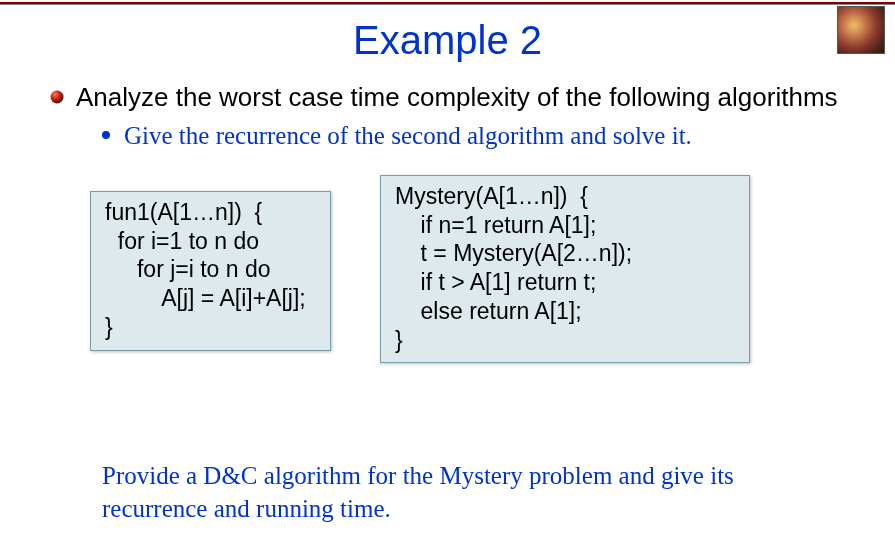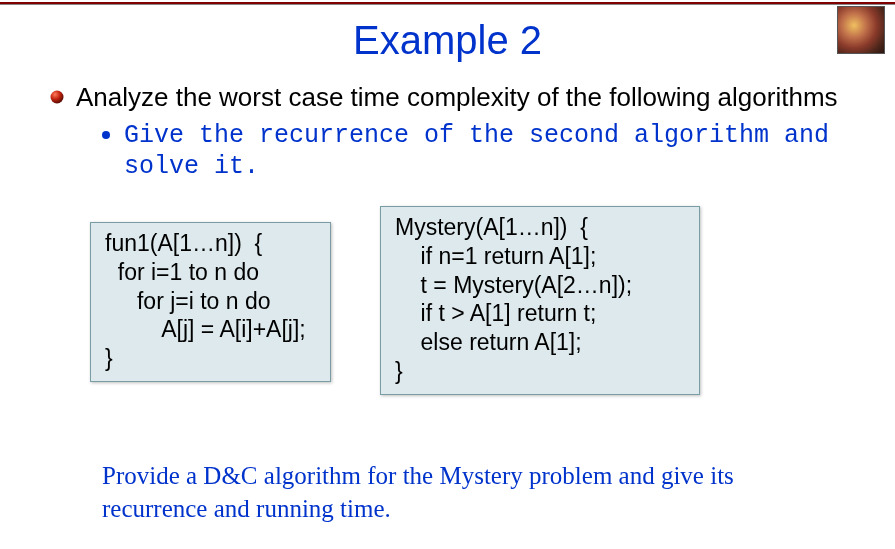--- a/index.html
+++ b/index.html
@@ -74,21 +74,21 @@
     .disc {
       width: 8px;
       height: 8px;
       border-radius: 50%;
       background: #0033cc;
       margin-top: 11px;
       margin-right: 14px;
       flex-shrink: 0;
     }
     .sub-text {
-      font-family: Liberation Mono, monospace;
+      font-family: Liberation Serif, serif;
       font-size: 25px;
       color: #0033cc;
       line-height: 1.25;
     }
     .code-area {
       position: relative;
       margin-top: 24px;
       height: 210px;
     }
     .code-box {
@@ -104,21 +104,21 @@
       white-space: pre;
     }
     .code-box.left {
       left: 40px;
       top: 16px;
       width: 241px;
     }
     .code-box.right {
       left: 330px;
       top: 0;
-      width: 320px;
+      width: 370px;
     }
     .footer-text {
       position: absolute;
       left: 102px;
       top: 460px;
       width: 740px;
       font-family: Liberation Serif, serif;
       font-size: 25px;
       color: #0033cc;
       line-height: 1.3;

